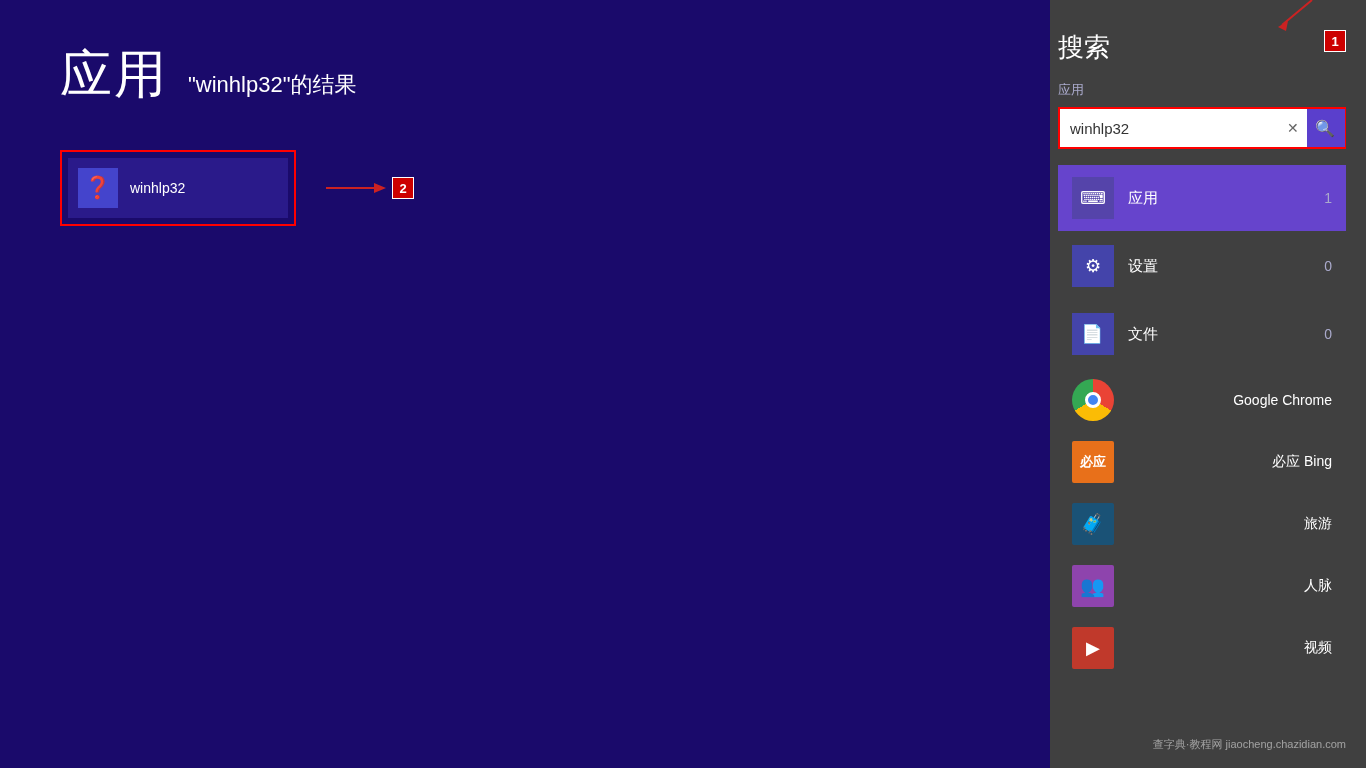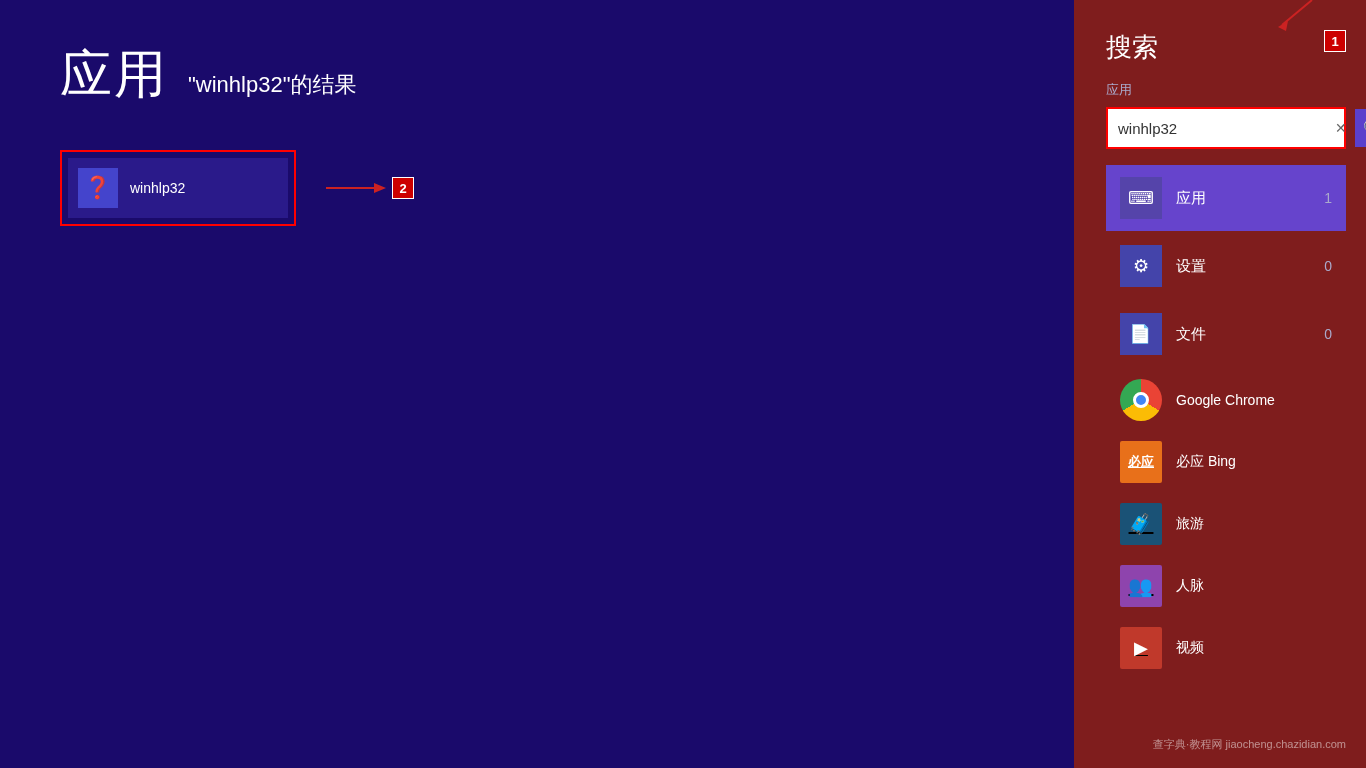--- a/index.html
+++ b/index.html
@@ -91,24 +91,24 @@
       display: flex;
       align-items: center;
       gap: 6px;
     }
 
     
     .sidebar {
       position: absolute;
       right: 0;
       top: 0;
-      width: 292px;
+      width: 316px;
       height: 768px;
-      background-color: #7f1d1d;
-      padding: 30px 20px 20px 32px;
+      background-color: #404040;
+      padding: 30px 20px 20px 8px;
       overflow-y: auto;
     }
 
     .sidebar-title {
       font-size: 26px;
       color: #ffffff;
       font-weight: 300;
       margin-bottom: 16px;
       display: flex;
       justify-content: space-between;
@@ -217,33 +217,33 @@
       font-size: 14px;
     }
 
     
     .app-list-item {
       display: flex;
       align-items: center;
       gap: 14px;
       padding: 10px 14px;
       cursor: pointer;
+      justify-content: space-between;
     }
 
     .app-list-icon {
       width: 42px;
       height: 42px;
       border-radius: 2px;
       flex-shrink: 0;
       display: flex;
       align-items: center;
       justify-content: center;
       font-size: 18px;
       overflow: hidden;
-      text-decoration: underline;
     }
 
     .app-list-name {
       color: #ffffff;
       font-size: 14px;
     }
 
     
     .watermark {
       position: absolute;

